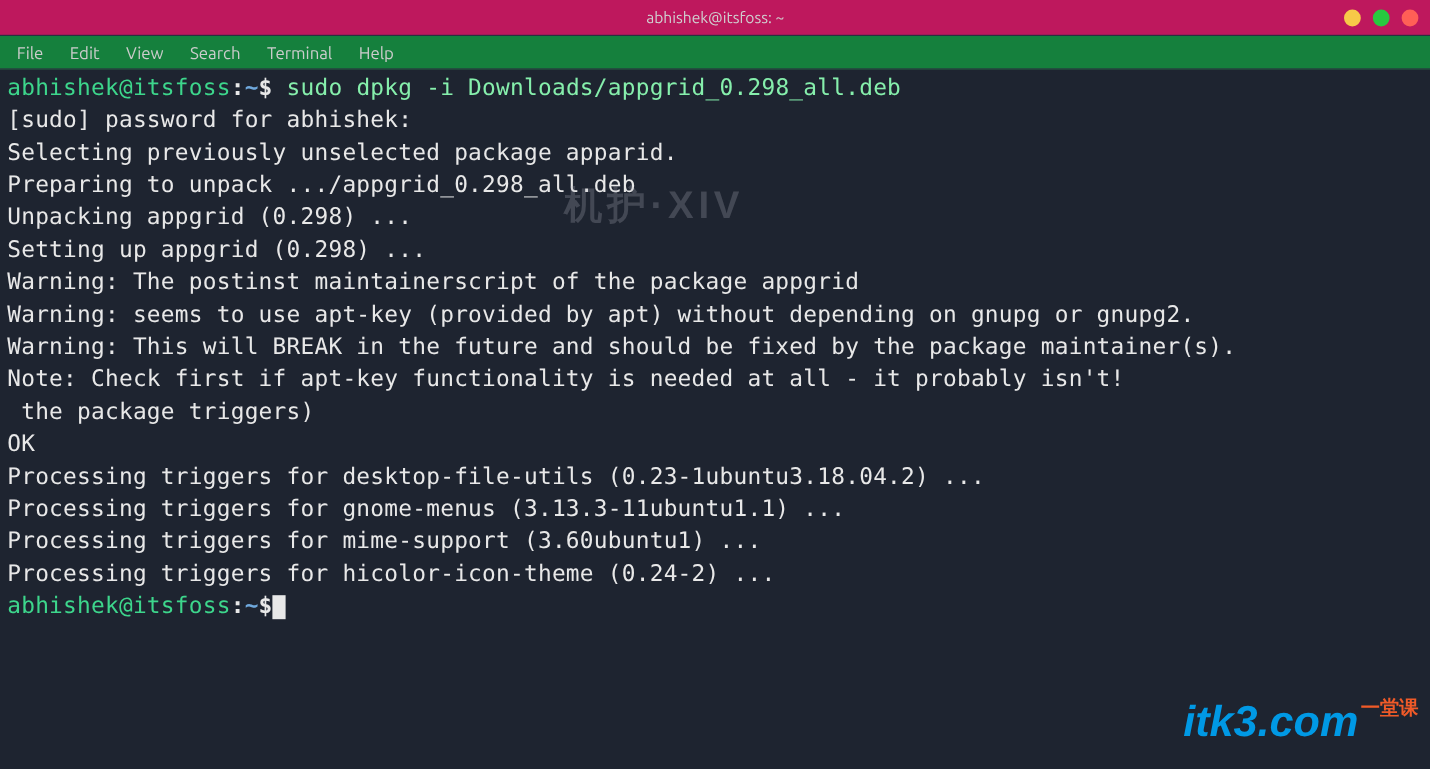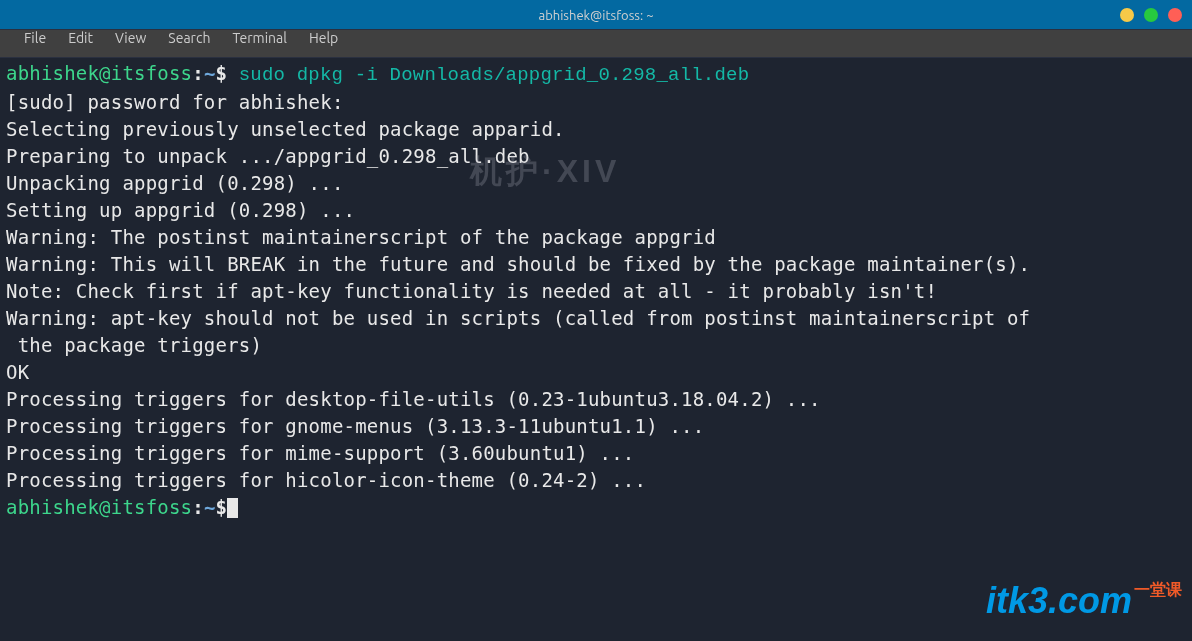--- a/index.html
+++ b/index.html
@@ -6,21 +6,21 @@
     body {
       font-family: 'DejaVu Sans Mono', 'Liberation Mono', Consolas, monospace;
       background: #1e2430;
       color: #e8e8e8;
       width: 1192px;
       height: 641px;
       overflow: hidden;
       position: relative;
     }
     .titlebar {
-      background: #0369a1;
+      background: #be185d;
       height: 30px;
       display: flex;
       align-items: center;
       justify-content: center;
       position: relative;
       border-bottom: 1px solid #2a3040;
     }
     .titlebar-title {
       color: #d0d0d0;
       font-size: 13px;
@@ -34,44 +34,44 @@
     }
     .window-btn {
       width: 14px;
       height: 14px;
       border-radius: 50%;
     }
     .btn-min { background: #f7c948; }
     .btn-max { background: #27c93f; }
     .btn-close { background: #ff5f56; }
     .menubar {
-      background: #404040;
+      background: #15803d;
       height: 28px;
       display: flex;
-      align-items: flex-start;
+      align-items: center;
       gap: 22px;
-      padding-left: 24px;
+      padding-left: 14px;
       font-family: 'Ubuntu', Arial, sans-serif;
       font-size: 14px;
       color: #ccc;
       border-bottom: 1px solid #2a3040;
     }
     .menu-item { cursor: pointer; }
     .terminal-body {
       padding: 2px 6px;
       font-size: 19px;
       line-height: 1.42;
       letter-spacing: 0.2px;
     }
     .line { white-space: pre-wrap; }
     .prompt-user { color: #3dd68c; font-weight: normal; }
     .prompt-colon { color: #e8e8e8; font-weight: bold; }
     .prompt-path { color: #6fa8dc; font-weight: bold; }
     .prompt-dollar { color: #e8e8e8; font-weight: bold; }
-    .cmd-text { color: #14b8a6; font-family: Liberation Mono, monospace; }
+    .cmd-text { color: #86efac; }
     .watermark-text {
       position: absolute;
       top: 150px;
       left: 470px;
       color: rgba(180,180,190,0.25);
       font-size: 32px;
       font-family: sans-serif;
       font-weight: bold;
       pointer-events: none;
       letter-spacing: 4px;
@@ -124,23 +124,23 @@
 </div>
 
 <div class="terminal-body">
   <div class="line"><span class="prompt-user">abhishek@itsfoss</span><span class="prompt-colon">:</span><span class="prompt-path">~</span><span class="prompt-dollar">$</span><span class="cmd-text"> sudo dpkg -i Downloads/appgrid_0.298_all.deb</span></div>
   <div class="line">[sudo] password for abhishek:</div>
   <div class="line">Selecting previously unselected package apparid.</div>
   <div class="line">Preparing to unpack .../appgrid_0.298_all.deb </div>
   <div class="line">Unpacking appgrid (0.298) ...</div>
   <div class="line">Setting up appgrid (0.298) ...</div>
   <div class="line">Warning: The postinst maintainerscript of the package appgrid</div>
+  <div class="line">Warning: seems to use apt-key (provided by apt) without depending on gnupg or gnupg2.</div>
   <div class="line">Warning: This will BREAK in the future and should be fixed by the package maintainer(s).</div>
   <div class="line">Note: Check first if apt-key functionality is needed at all - it probably isn't!</div>
-  <div class="line">Warning: apt-key should not be used in scripts (called from postinst maintainerscript of</div>
   <div class="line"> the package triggers)</div>
   <div class="line">OK</div>
   <div class="line">Processing triggers for desktop-file-utils (0.23-1ubuntu3.18.04.2) ...</div>
   <div class="line">Processing triggers for gnome-menus (3.13.3-11ubuntu1.1) ...</div>
   <div class="line">Processing triggers for mime-support (3.60ubuntu1) ...</div>
   <div class="line">Processing triggers for hicolor-icon-theme (0.24-2) ...</div>
   <div class="line"><span class="prompt-user">abhishek@itsfoss</span><span class="prompt-colon">:</span><span class="prompt-path">~</span><span class="prompt-dollar">$</span><span class="cursor-block"></span></div>
 </div>
 
 <div class="watermark-text">机护·XIV</div>

